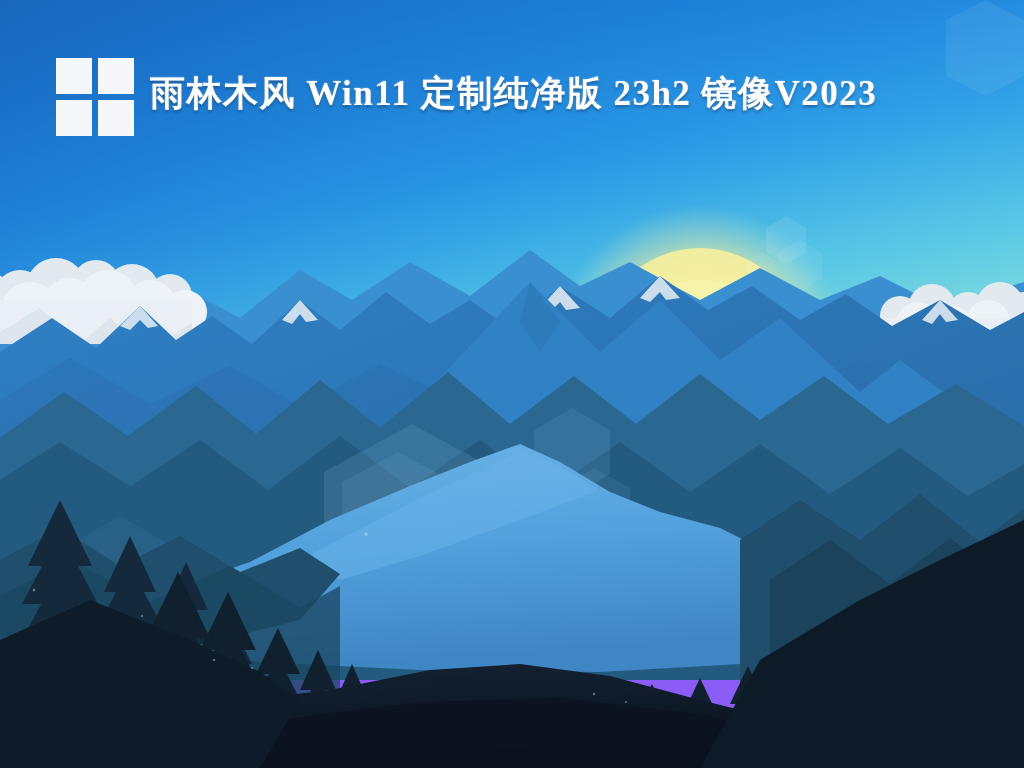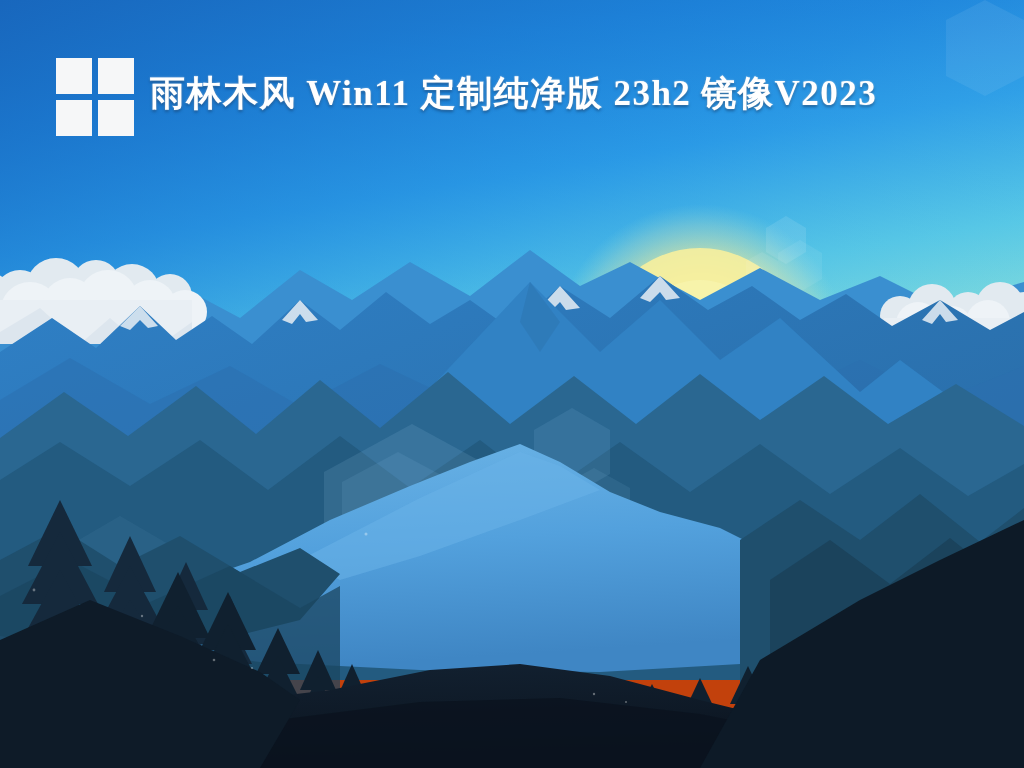--- a/index.html
+++ b/index.html
@@ -8,21 +8,21 @@
     background: #0d1420;
   }
   body {
     font-family: "Liberation Sans", sans-serif;
   }
   #stage {
     position: relative;
     width: 1024px;
     height: 768px;
     overflow: hidden;
-    background: #c2410c;
+    background: #8b5cf6;
   }
   #scene {
     position: absolute;
     inset: 0;
     width: 1024px;
     height: 768px;
     display: block;
   }
   #banner {
     position: absolute;

